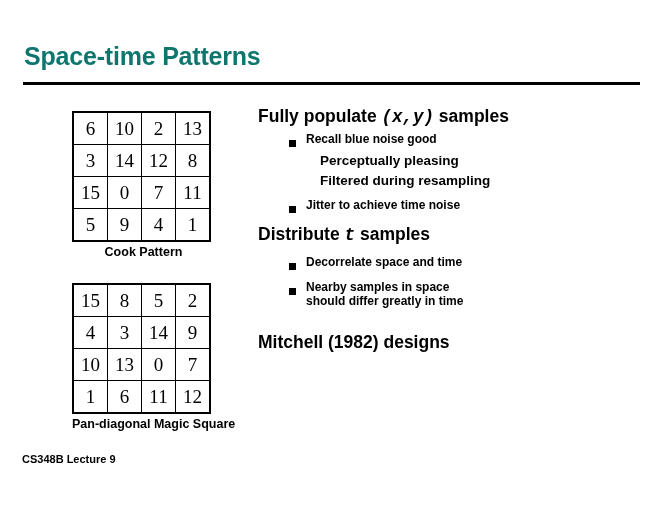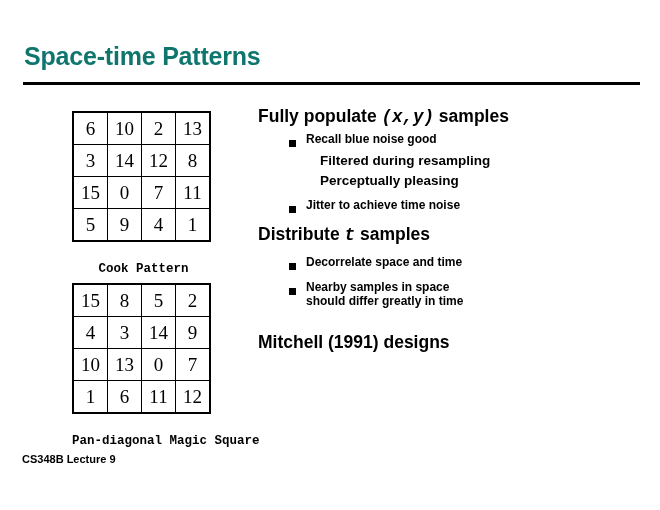--- a/index.html
+++ b/index.html
@@ -53,26 +53,26 @@
     border: 1px solid #000000;
     width: 33px;
     height: 31px;
     text-align: center;
     vertical-align: middle;
     padding: 0;
     line-height: 31px;
     color: #000000;
   }
   .grid-caption {
-    margin-top: 20px;
+    margin-top: 3px;
     width: 143px;
     text-align: center;
     font-size: 12.5px;
     font-weight: bold;
-    font-family: Liberation Mono, monospace;
+    font-family: Liberation Sans, sans-serif;
     white-space: nowrap;
   }
   #magic-block .grid-caption {
     
     width: 143px;
     margin-left: -17px;
     padding-left: 17px;
   }
 
   
@@ -206,22 +206,22 @@
 
   <div id="body-col">
 
     <div class="lvl1"><span>Fully populate </span><span class="ital">(x,y)</span><span> samples</span></div>
 
     <div class="lvl2">
       <span class="bullet"></span>
       <span>Recall blue noise good</span>
     </div>
 
+    <div class="lvl3">Perceptually pleasing</div>
     <div class="lvl3">Filtered during resampling</div>
-    <div class="lvl3">Perceptually pleasing</div>
 
     <div class="spacer-sm"></div>
 
     <div class="lvl2">
       <span class="bullet"></span>
       <span>Jitter to achieve time noise</span>
     </div>
 
     <div class="spacer-sm"></div>
 
@@ -237,18 +237,18 @@
     <div class="spacer-sm"></div>
 
     <div class="lvl2">
       <span class="bullet"></span>
       <span>Nearby samples in space</span><br>
       <span>should differ greatly in time</span>
     </div>
 
     <div class="spacer-lg"></div>
 
-    <div class="lvl1">Mitchell (1991) designs</div>
+    <div class="lvl1">Mitchell (1982) designs</div>
   </div>
 
   <div class="footer" id="footer-left">CS348B Lecture 9</div>
 
 </div>
 
 </body></html>

